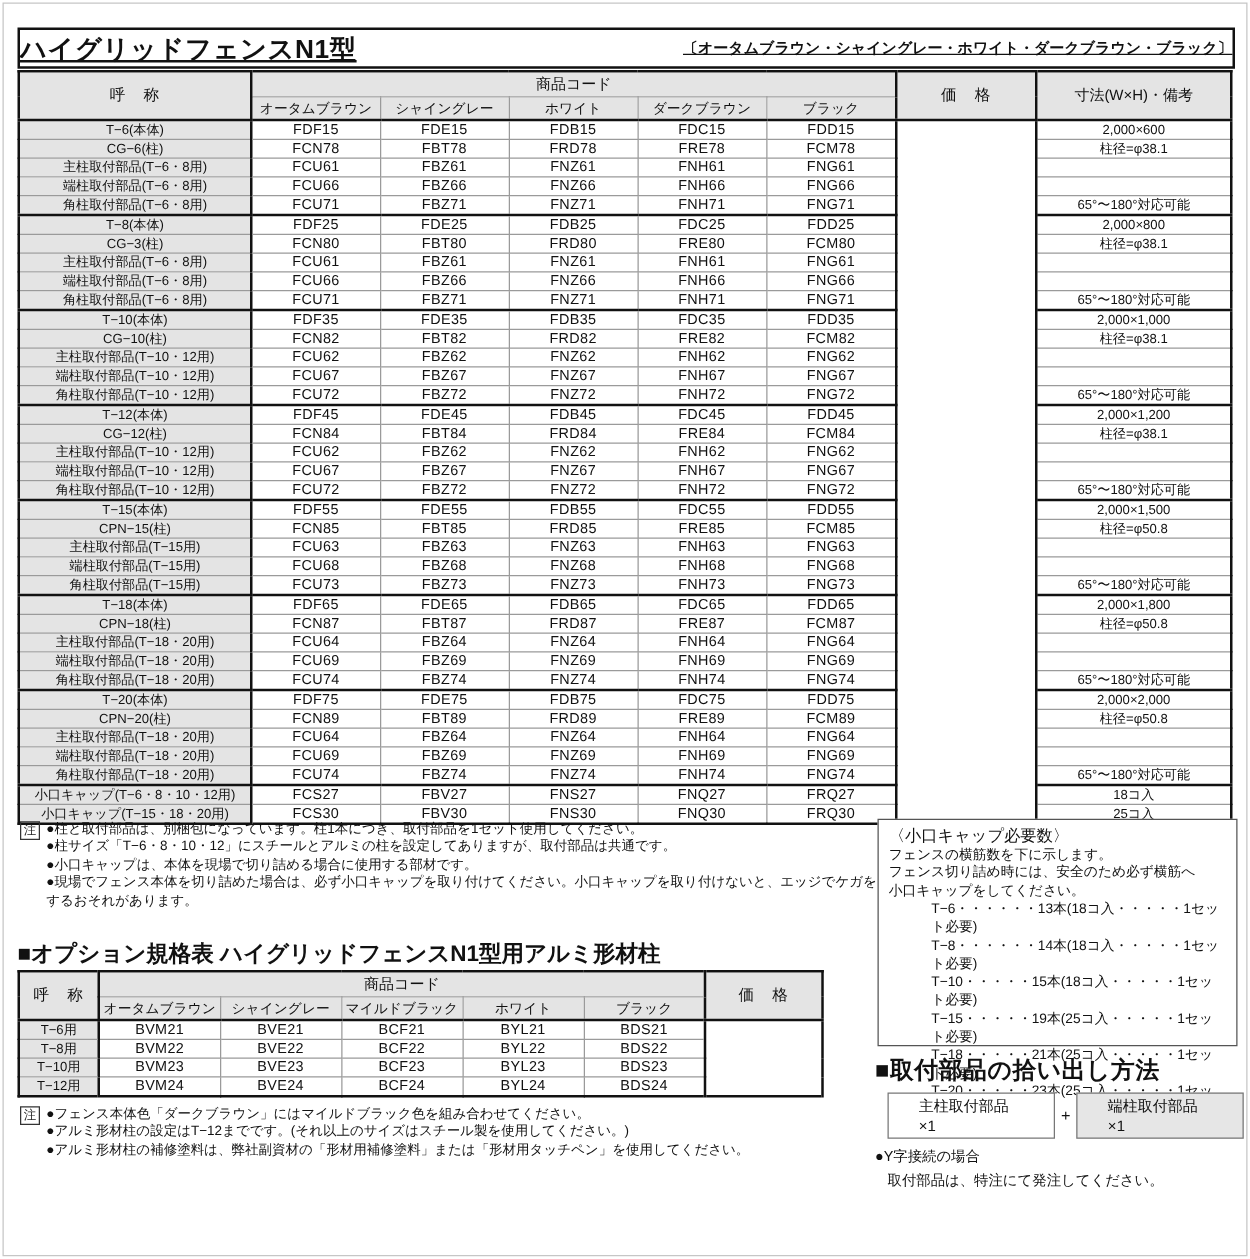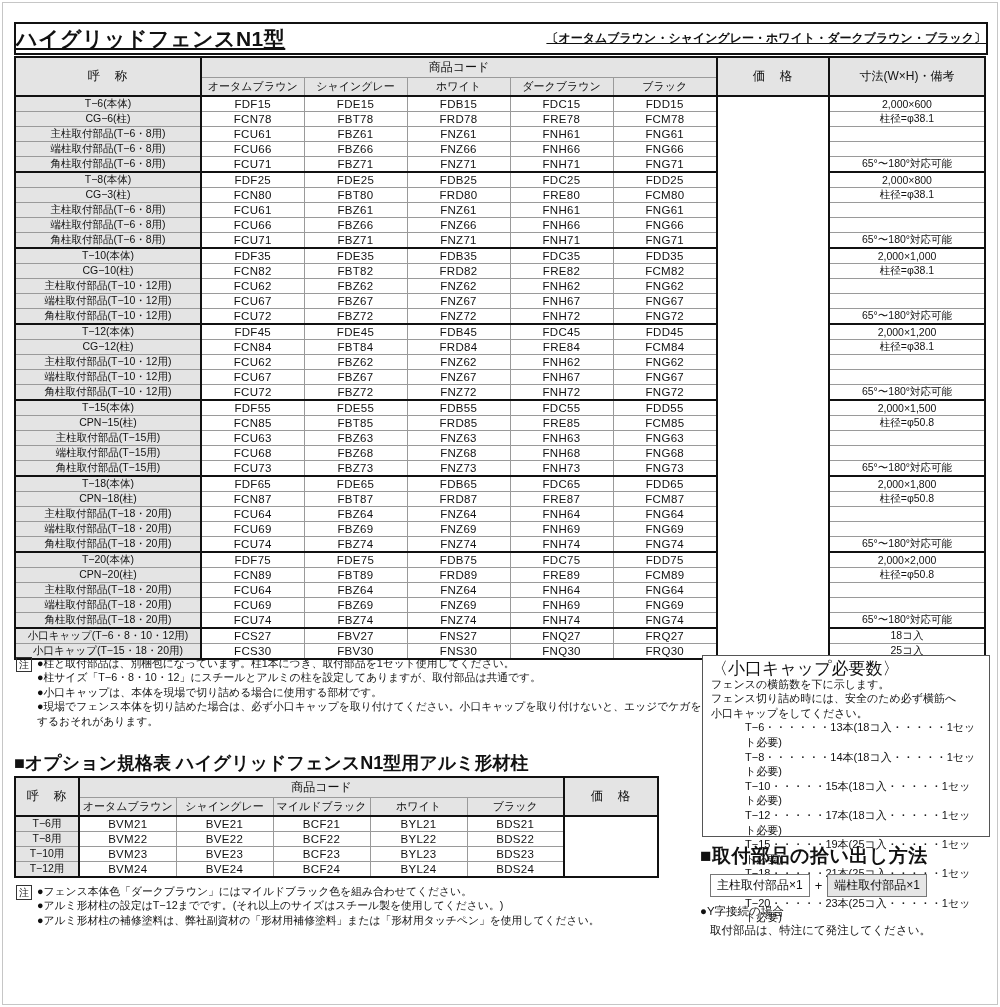--- a/index.html
+++ b/index.html
@@ -49,32 +49,32 @@
     padding:0 2px;margin-top:1px;flex:0 0 auto;color:#222;
   }
   .note-lines{font-size:10.8px;line-height:14.4px;}
 
   
   .cap-box{
     position:absolute;left:702px;top:655px;width:270px;height:170px;
     border:1px solid #555;background:#fff;padding:6px 8px 4px 8px;
     font-size:11px;line-height:14.6px;
   }
-  .cap-title{font-size:17px;}
+  .cap-title{font-size:13px;}
   .cap-items div{padding-left:34px;}
 
   
   .opt-title{position:absolute;left:14px;top:751px;font-size:18px;font-weight:bold;}
 
   
   .pickup{position:absolute;left:700px;top:843px;width:295px;}
   .pickup-title{font-size:19px;font-weight:bold;letter-spacing:.5px;}
   .pickup-case{font-size:11.5px;margin-top:7px;}
   .pickup-boxes{display:flex;align-items:center;gap:5px;margin:5px 0 2px 10px;font-size:12px;}
-  .pickup-box{border:1px solid #777;padding:2px 6px;background:#fff;}
+  .pickup-box{border:1px solid #777;padding:2px 24px;background:#fff;}
   .pickup-box.shaded{background:#e6e6e6;}
   .pickup-plus{font-size:13px;}
   .pickup-ynote{font-size:11.5px;margin:4px 0 0 10px;}
 </style>
 </head>
 <body>
 
 <div class="frame"></div>
 
 <div class="title-box">
@@ -462,21 +462,20 @@
   <div class="cap-title">〈小口キャップ必要数〉</div>
   <div class="cap-desc">
       <div>フェンスの横筋数を下に示します。</div>
       <div>フェンス切り詰め時には、安全のため必ず横筋へ</div>
       <div>小口キャップをしてください。</div>
     </div>
   <div class="cap-items">
       <div>T−6・・・・・・13本(18コ入・・・・・1セット必要)</div>
       <div>T−8・・・・・・14本(18コ入・・・・・1セット必要)</div>
       <div>T−10・・・・・15本(18コ入・・・・・1セット必要)</div>
-      <div>T−12・・・・・17本(18コ入・・・・・1セット必要)</div>
       <div>T−15・・・・・19本(25コ入・・・・・1セット必要)</div>
       <div>T−18・・・・・21本(25コ入・・・・・1セット必要)</div>
       <div>T−20・・・・・23本(25コ入・・・・・1セット必要)</div>
     </div>
 </div>
 
 <div class="opt-title">■オプション規格表 ハイグリッドフェンスN1型用アルミ形材柱</div>
 <div class="opt-table-wrap">
   <table class="tbl">
     <colgroup>

